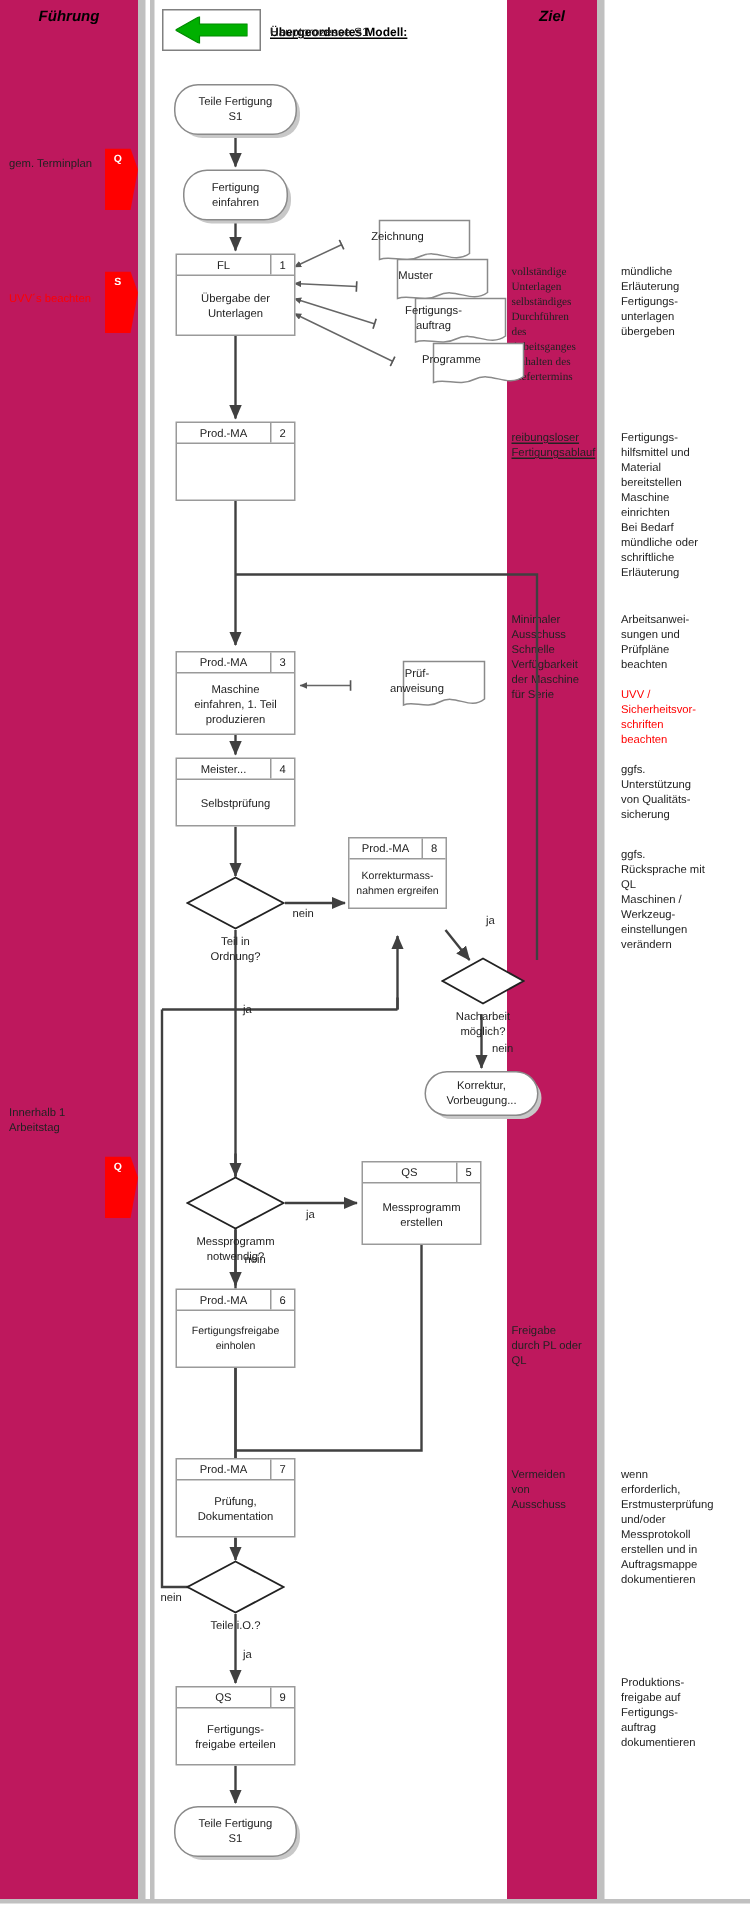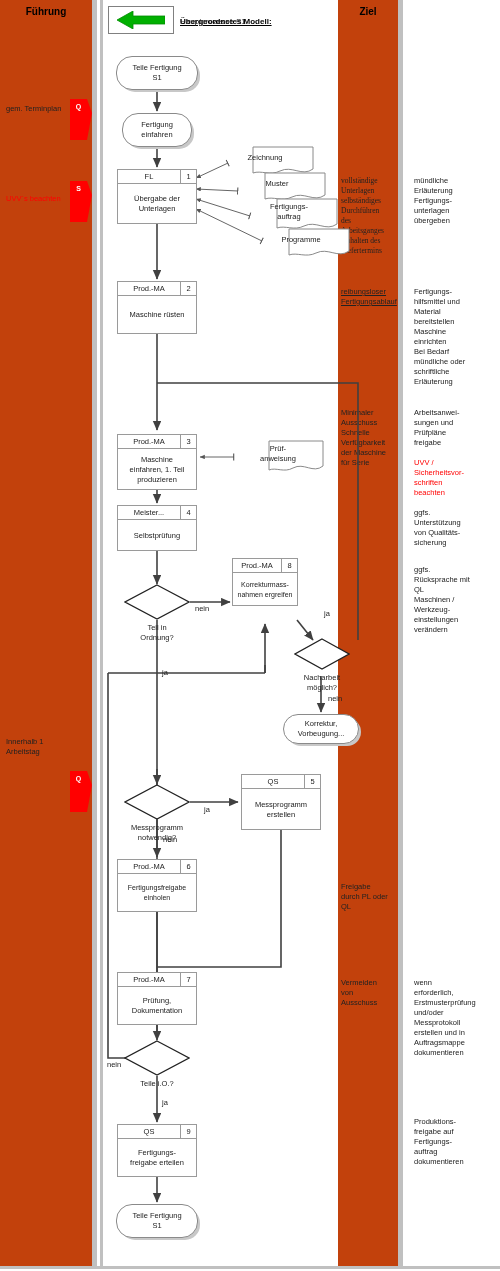--- a/index.html
+++ b/index.html
@@ -1,20 +1,20 @@
 <!DOCTYPE html>
 <html><head>
 <meta charset="utf-8">
 <style>
   html,body{margin:0;padding:0;background:#ffffff;}
   body{width:500px;height:1271px;position:relative;font-family:"Liberation Sans",sans-serif;color:#1a1a1a;}
   #root{position:absolute;left:0;top:0;width:500px;height:1271px;overflow:hidden;}
 
   
-  .lane{position:absolute;top:0;background:#c2410c;}
+  .lane{position:absolute;top:0;background:#be185d;font-style:italic;}
   .lane .shadow{position:absolute;top:0;right:-5px;width:5px;height:100%;background:#c0c0c0;}
   .lane-title{position:absolute;top:6px;left:0;width:100%;text-align:center;
       font-size:10px;font-weight:bold;color:#000;}
 
   #lane-fuehrung{left:0;width:92px;height:1266px;}
   #lane-ziel{left:338px;width:60px;height:1266px;}
   #lane-aktion{left:410px;width:84px;height:1266px;}
 
   .lane-sep{position:absolute;background:#c0c0c0;}
 
@@ -152,21 +152,21 @@
 bereitstellen
 Maschine
 einrichten
 Bei Bedarf
 mündliche oder
 schriftliche
 Erläuterung</div>
   <div class="lane-note" style="left:414px;top:408px;width:82px;white-space:pre-line;">Arbeitsanwei-
 sungen und
 Prüfpläne
-freigabe</div>
+beachten</div>
   <div class="lane-note red" style="left:414px;top:458px;width:82px;white-space:pre-line;">UVV /
 Sicherheitsvor-
 schriften
 beachten</div>
   <div class="lane-note" style="left:414px;top:508px;width:82px;white-space:pre-line;">ggfs.
 Unterstützung
 von Qualitäts-
 sicherung</div>
   <div class="lane-note" style="left:414px;top:565px;width:82px;white-space:pre-line;">ggfs.
 Rücksprache mit
@@ -295,21 +295,20 @@
         <path d="M1,1 H61 V23 C50,31 40,19 28,25 C18,30 9,24 1,27 Z" fill="#fff" stroke="#8a8a8a" stroke-width="1"></path>
       </svg>
     <div class="doctxt" style="white-space:pre-line;">Programme</div>
   </div>
 
   <div class="node proc" style="left:117px;top:281px;width:80px;height:53px;">
     <div class="hdr">
       <div class="role">Prod.-MA</div>
       <div class="num">2</div>
     </div>
-    <div class="bodytxt" style="white-space:pre-line;">Maschine rüsten</div>
   </div>
 
   <div class="node proc" style="left:117px;top:434px;width:80px;height:56px;">
     <div class="hdr">
       <div class="role">Prod.-MA</div>
       <div class="num">3</div>
     </div>
     <div class="bodytxt" style="white-space:pre-line;">Maschine
 einfahren, 1. Teil
 produzieren</div>

